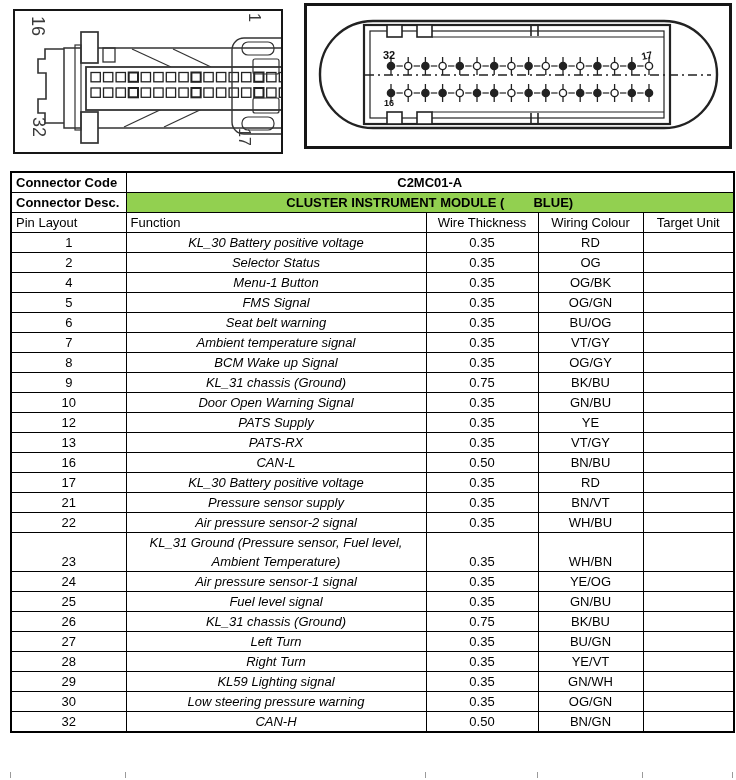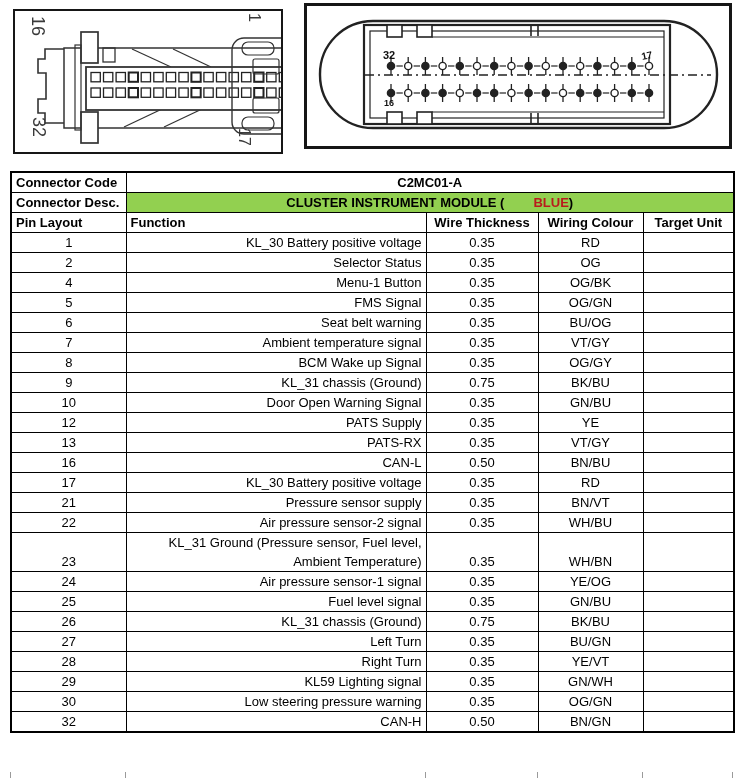--- a/index.html
+++ b/index.html
@@ -23,24 +23,24 @@
   #pinout td, #pinout th {
     border:1px solid #000;
     font-size:13px; line-height:19px; height:19px;
     padding:0 4px; overflow:hidden;
     vertical-align:bottom;
     box-sizing:content-box;
   }
   .row-label { font-weight:bold; text-align:left;margin-left:44px; }
   .code-value { font-weight:bold; text-align:center; }
   .desc-value { font-weight:bold; text-align:center; }
-  #pinout th { font-weight:bold; text-align:center; }
+  #pinout th { font-weight:normal; text-align:center; }
   #pinout th.left { text-align:left; }
   .c-pin, .c-th, .c-col, .c-tg { text-align:center; }
-  .c-fn { text-align:right; white-space:pre-line; }
+  .c-fn { text-align:center; white-space:pre-line;font-style:italic; }
 
   
   #stub-row { position:absolute; left:10px; top:772px; width:723px; height:7px; }
   #stub-row span { position:absolute; top:0; width:1px; height:6px; background:#9a9a9a; }
 </style>
 </head>
 <body>
 
 <div class="diagram-box" id="side-box">
   <svg viewBox="0 0 266 141">
@@ -243,21 +243,21 @@
       <col style="width:105px">
       <col style="width:91px">
   </colgroup>
   <tbody>
     <tr>
       <td class="row-label">Connector Code</td>
       <td class="code-value" colspan="4">C2MC01-A</td>
     </tr>
     <tr>
       <td class="row-label">Connector Desc.</td>
-      <td class="desc-value" colspan="4" id="desc-cell" style="background: rgb(146, 208, 80);"><span>CLUSTER INSTRUMENT MODULE (</span><span id="desc-highlight" style="color: #b91c1c; margin-left: 29px;">BLUE</span><span>)</span></td>
+      <td class="desc-value" colspan="4" id="desc-cell" style="background: rgb(146, 208, 80);"><span>CLUSTER INSTRUMENT MODULE (</span><span id="desc-highlight" style="color: #000000; margin-left: 29px;">BLUE</span><span>)</span></td>
     </tr>
     <tr>
       <th class="left">Pin Layout</th>
       <th class="left">Function</th>
       <th>Wire Thickness</th>
       <th>Wiring Colour</th>
       <th>Target Unit</th>
     </tr>
   </tbody>
   <tbody id="pin-rows">

